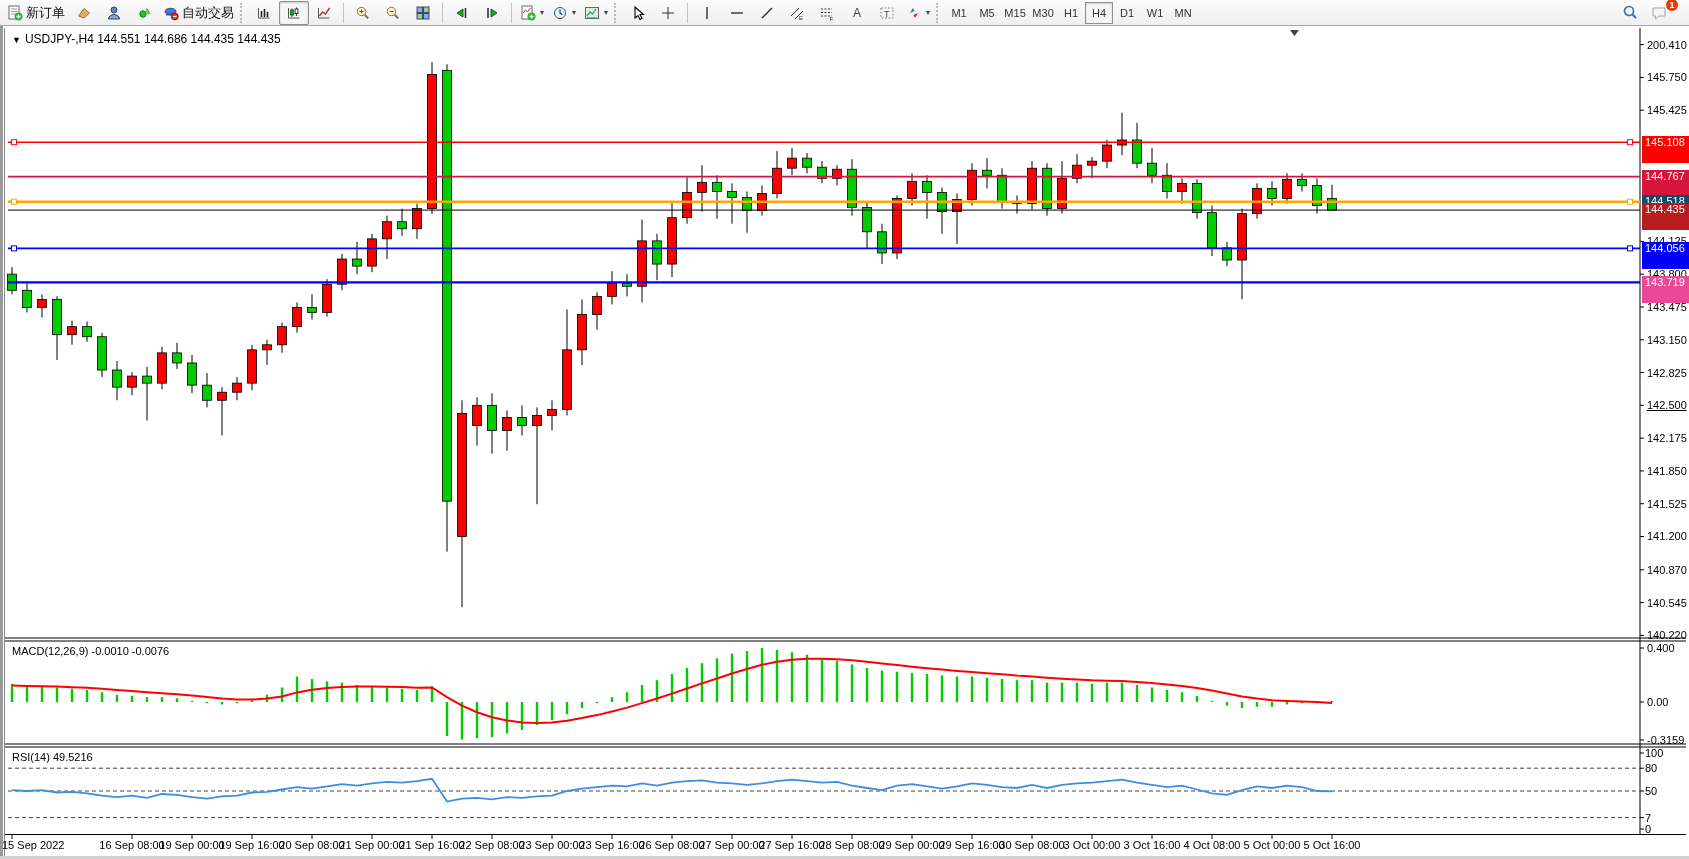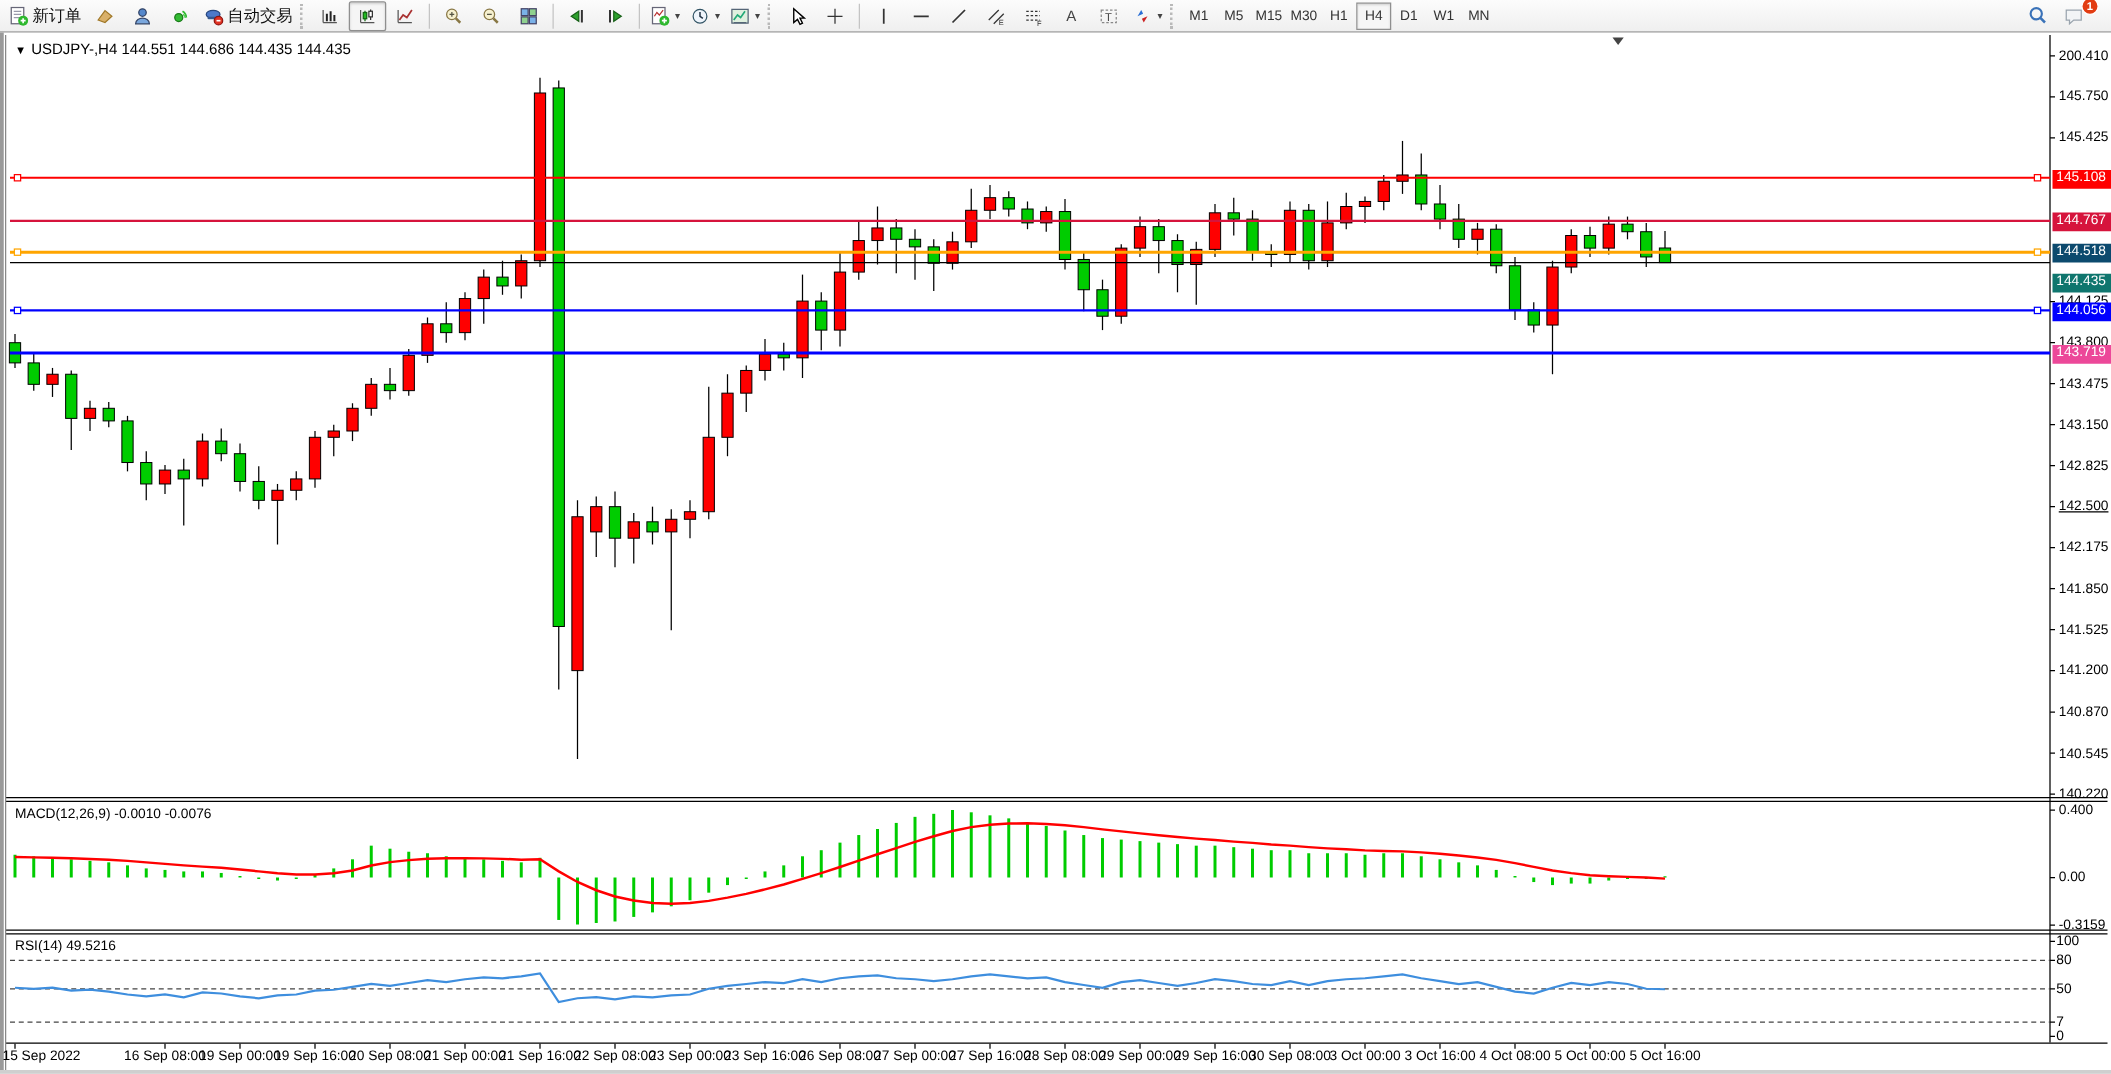--- a/index.html
+++ b/index.html
@@ -18,21 +18,21 @@
   .chaticon{position:relative;margin-right:14px;}
   
   .chart-window{position:absolute;top:26px;left:0;width:1689px;height:830px;background:#fff;border-left:3px solid #9a9a9a;box-sizing:border-box;}
   .bottom-strip{position:absolute;left:0;top:856px;width:1689px;height:3px;background:#cfcfcf;}
   #gfx{position:absolute;top:0;left:0;z-index:2;pointer-events:none;}
   #overlay{position:absolute;top:0;left:0;width:1689px;height:859px;z-index:3;pointer-events:none;}
   .chart-title{position:absolute;left:12px;top:32px;font-size:12px;color:#000;z-index:4;}
   .chart-title .tri{font-size:9px;margin-right:4px;}
   .panel-label{position:absolute;left:12px;font-size:11px;color:#000;z-index:4;}
   .axlbl{position:absolute;font-size:11px;color:#000;white-space:nowrap;}
-  .pbadge{position:absolute;left:1642px;width:45px;height:15px;font-size:11px;line-height:13px;color:#fff;padding-left:3px;z-index:4;}
+  .pbadge{position:absolute;left:1642px;width:45px;height:27px;font-size:11px;line-height:13px;color:#fff;padding-left:3px;z-index:4;}
   .tlabel{position:absolute;top:839px;font-size:11px;color:#000;white-space:nowrap;}
   svg text{font-family:"Liberation Sans",sans-serif;}
 </style>
 </head>
 <body>
 
 <div class="chart-window"></div>
 <div class="bottom-strip"></div>
 
 <div class="toolbar">
@@ -594,21 +594,21 @@
       <line x1="8" y1="817.6" x2="1640" y2="817.6" stroke="#444" stroke-dasharray="4,3"></line>
       <polyline points="12,790.2 27,791.0 42,790.2 57,792.5 72,791.8 87,793.3 102,795.6 117,797.1 132,795.6 147,797.8 162,794.0 177,794.8 192,797.1 207,798.6 222,796.3 237,795.6 252,792.5 267,791.8 282,789.5 297,787.2 312,788.7 327,786.4 342,784.2 357,785.7 372,783.4 387,781.9 402,782.6 417,781.1 432,778.8 447,801.6 462,798.6 477,797.8 492,799.4 507,797.1 522,797.8 537,796.3 552,795.6 567,791.0 582,788.7 597,787.2 612,785.7 627,786.4 642,783.4 657,785.7 672,782.6 687,781.1 702,780.4 717,782.6 732,783.4 747,784.9 762,783.4 777,781.1 792,779.6 807,781.1 822,782.6 837,781.9 852,785.7 867,788.0 882,790.2 897,785.7 912,784.2 927,786.4 942,788.7 957,786.4 972,783.4 987,784.9 1002,787.2 1017,788.0 1032,784.9 1047,788.0 1062,784.9 1077,783.4 1092,782.6 1107,781.1 1122,779.6 1137,782.6 1152,784.9 1167,787.2 1182,785.7 1197,789.5 1212,793.3 1227,794.8 1242,790.2 1257,786.4 1272,788.0 1287,785.7 1302,787.2 1317,791.0 1332,791.4" fill="none" stroke="#3E8EDE" stroke-width="1.8"></polyline>
     </g>
   </svg>
 <div id="overlay">
     <div class="pbadge" style="top: 135.696px; background: rgb(255, 0, 0);">145.108</div>
     <div class="pbadge" style="top: 170.102px; background: rgb(214, 20, 60);">144.767</div>
     <div class="pbadge" style="top: 195.225px; background: #0c4a6e;">144.518</div>
     <div class="pbadge" style="top: 241.839px; background: rgb(0, 0, 255);">144.056</div>
     <div class="pbadge" style="top: 275.841px; background: #ec4899;">143.719</div>
-    <div class="pbadge" style="top: 219px; background: #0f766e;">144.435</div>
+    <div class="pbadge" style="top: 203px; background: #b91c1c;">144.435</div>
     <div class="axlbl" style="left: 1647px; top: 38.6299px;">200.410</div>
     <div class="axlbl" style="left: 1647px; top: 71.4212px;">145.750</div>
     <div class="axlbl" style="left: 1647px; top: 104.212px;">145.425</div>
     <div class="axlbl" style="left: 1647px; top: 235.377px;">144.125</div>
     <div class="axlbl" style="left: 1647px; top: 268.169px;">143.800</div>
     <div class="axlbl" style="left: 1647px; top: 300.96px;">143.475</div>
     <div class="axlbl" style="left: 1647px; top: 333.751px;">143.150</div>
     <div class="axlbl" style="left: 1647px; top: 366.542px;">142.825</div>
     <div class="axlbl" style="left: 1647px; top: 399.334px; text-decoration: underline;">142.500</div>
     <div class="axlbl" style="left: 1647px; top: 432.125px;">142.175</div>

